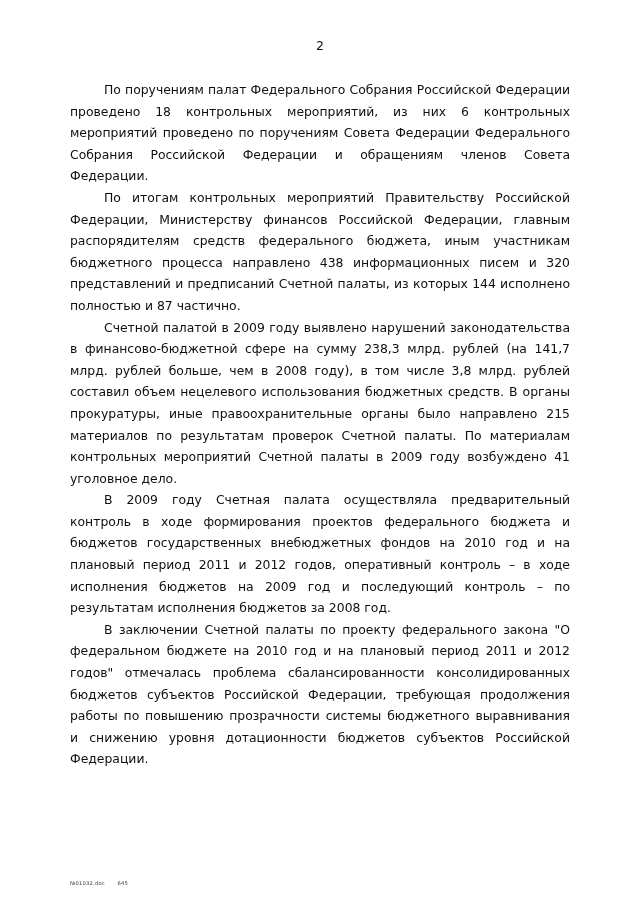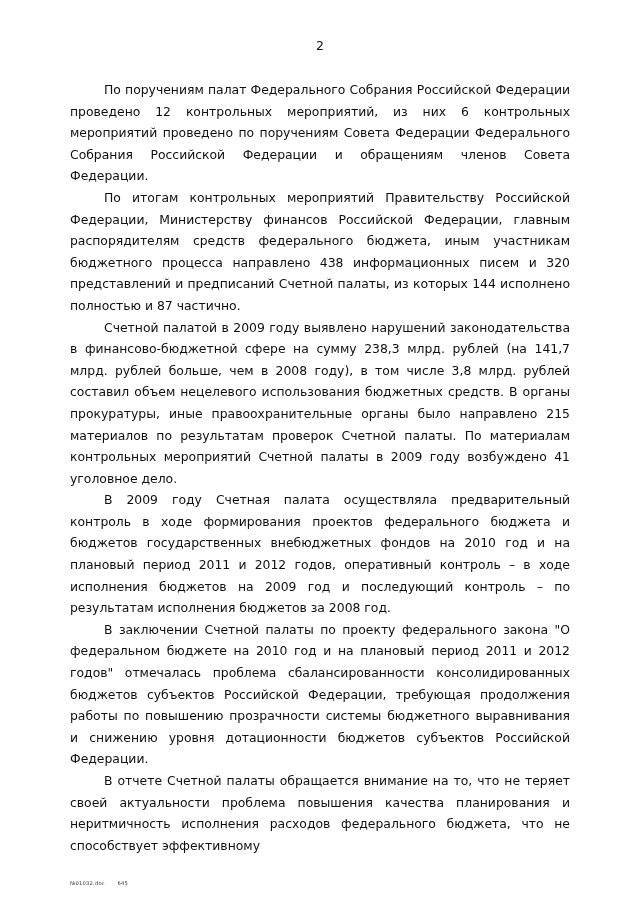--- a/index.html
+++ b/index.html
@@ -55,26 +55,25 @@
   }
 </style>
 </head>
 <body>
 
 <div class="page">
 
   <div class="page-number">2</div>
 
   <div class="body-text">
-    <p>По поручениям палат Федерального Собрания Российской Федерации проведено 12 контрольных мероприятий, из них 6 контрольных мероприятий проведено по поручениям Совета Федерации Федерального Собрания Российской Федерации и обращениям членов Совета Федерации.</p>
+    <p>По поручениям палат Федерального Собрания Российской Федерации проведено 18 контрольных мероприятий, из них 6 контрольных мероприятий проведено по поручениям Совета Федерации Федерального Собрания Российской Федерации и обращениям членов Совета Федерации.</p>
     <p>По итогам контрольных мероприятий Правительству Российской Федерации, Министерству финансов Российской Федерации, главным распорядителям средств федерального бюджета, иным участникам бюджетного процесса направлено 438 информационных писем и 320 представлений и предписаний Счетной палаты, из которых 144 исполнено полностью и 87 частично.</p>
     <p>Счетной палатой в 2009 году выявлено нарушений законодательства в финансово-бюджетной сфере на сумму 238,3 млрд. рублей (на 141,7 млрд. рублей больше, чем в 2008 году), в том числе 3,8 млрд. рублей составил объем нецелевого использования бюджетных средств. В органы прокуратуры, иные правоохранительные органы было направлено 215 материалов по результатам проверок Счетной палаты. По материалам контрольных мероприятий Счетной палаты в 2009 году возбуждено 41 уголовное дело.</p>
     <p>В 2009 году Счетная палата осуществляла предварительный контроль в ходе формирования проектов федерального бюджета и бюджетов государственных внебюджетных фондов на 2010 год и на плановый период 2011 и 2012 годов, оперативный контроль – в ходе исполнения бюджетов на 2009 год и последующий контроль – по результатам исполнения бюджетов за 2008 год.</p>
     <p>В заключении Счетной палаты по проекту федерального закона "О федеральном бюджете на 2010 год и на плановый период 2011 и 2012 годов" отмечалась проблема сбалансированности консолидированных бюджетов субъектов Российской Федерации, требующая продолжения работы по повышению прозрачности системы бюджетного выравнивания и снижению уровня дотационности бюджетов субъектов Российской Федерации.</p>
-    <p>В отчете Счетной палаты обращается внимание на то, что не теряет своей актуальности проблема повышения качества планирования и неритмичность исполнения расходов федерального бюджета, что не способствует эффективному</p>
   </div>
 
   <div class="footer">
     <span>№01032.doc</span>
     <span class="sep"></span>
     <span>645</span>
   </div>
 
 </div>
 

